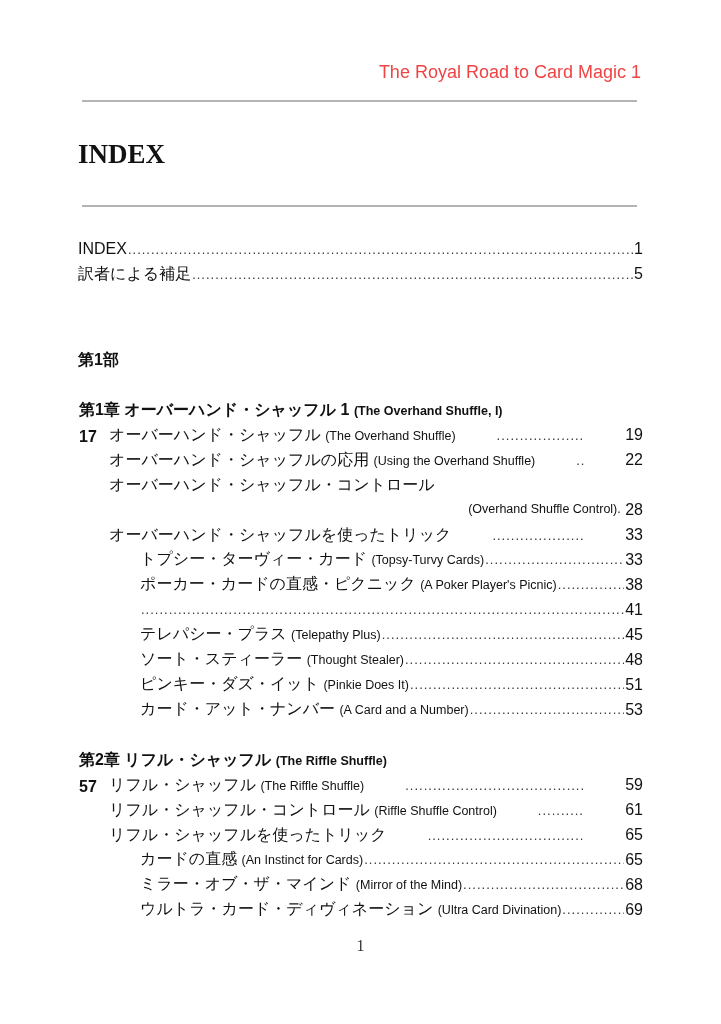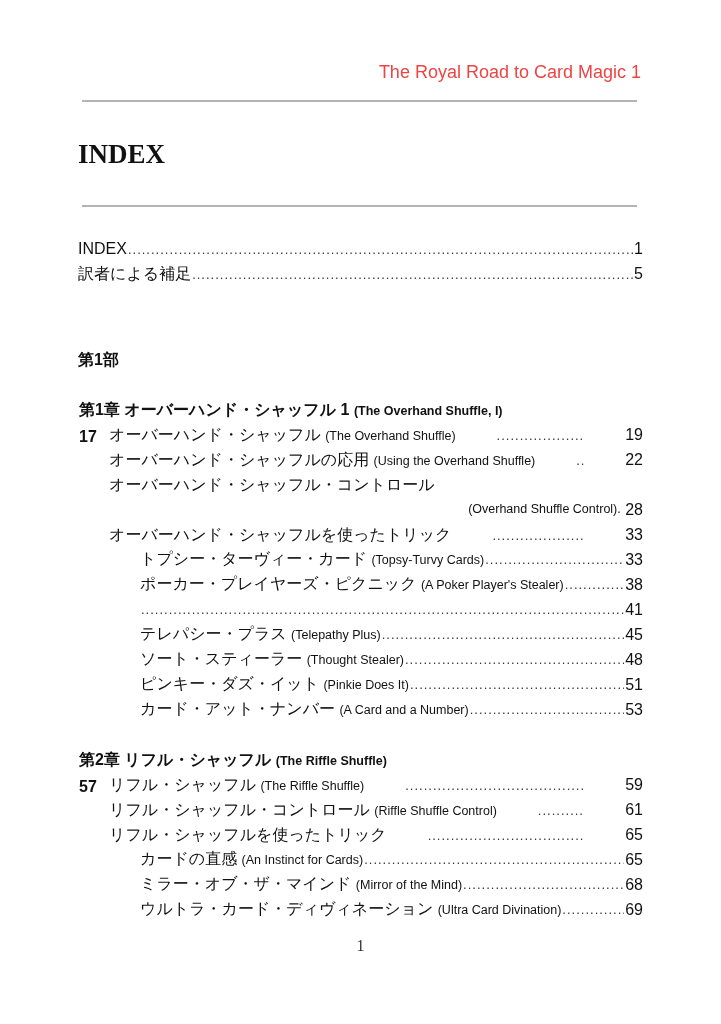--- a/index.html
+++ b/index.html
@@ -79,21 +79,21 @@
     <span class="dots"></span>
     <span class="page">33</span>
   </div>
 
   <div class="row lvl2">
     <span class="label"><span>トプシー・ターヴィー・カード</span> <span class="en">(Topsy-Turvy Cards)</span></span>
     <span class="dots"></span>
     <span class="page">33</span>
   </div>
   <div class="row lvl2">
-    <span class="label"><span>ポーカー・プレイヤーズ・ピクニック</span> <span class="en">(A Poker Player's Stealer)</span></span>
+    <span class="label"><span>ポーカー・カードの直感・ピクニック</span> <span class="en">(A Poker Player's Picnic)</span></span>
     <span class="dots"></span>
     <span class="page">38</span>
   </div>
   <div class="row lvl2">
     <span class="dots"></span>
     <span class="page">41</span>
   </div>
   <div class="row lvl2">
     <span class="label"><span>テレパシー・プラス</span> <span class="en">(Telepathy Plus)</span></span>
     <span class="dots"></span>

